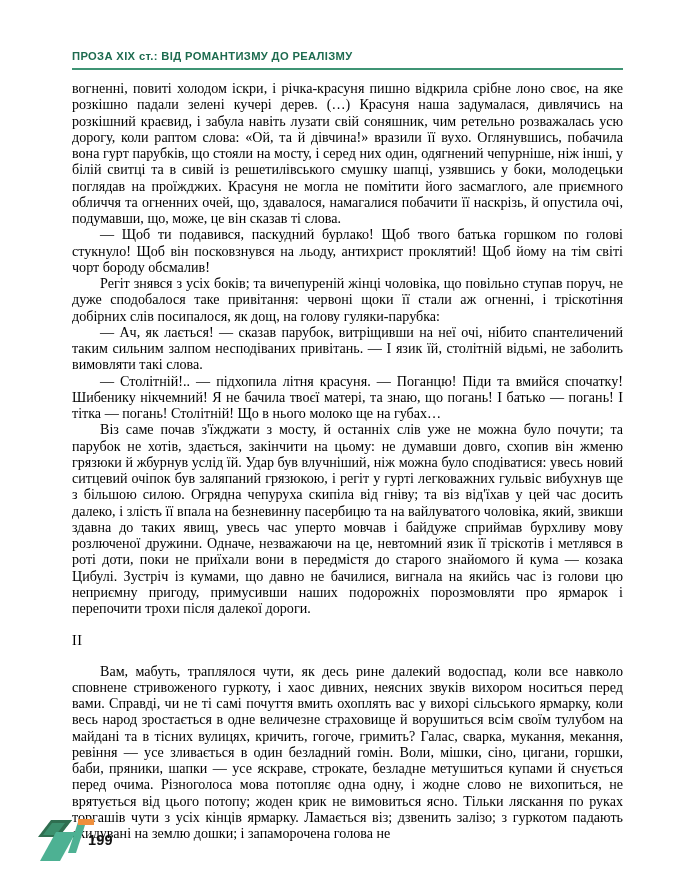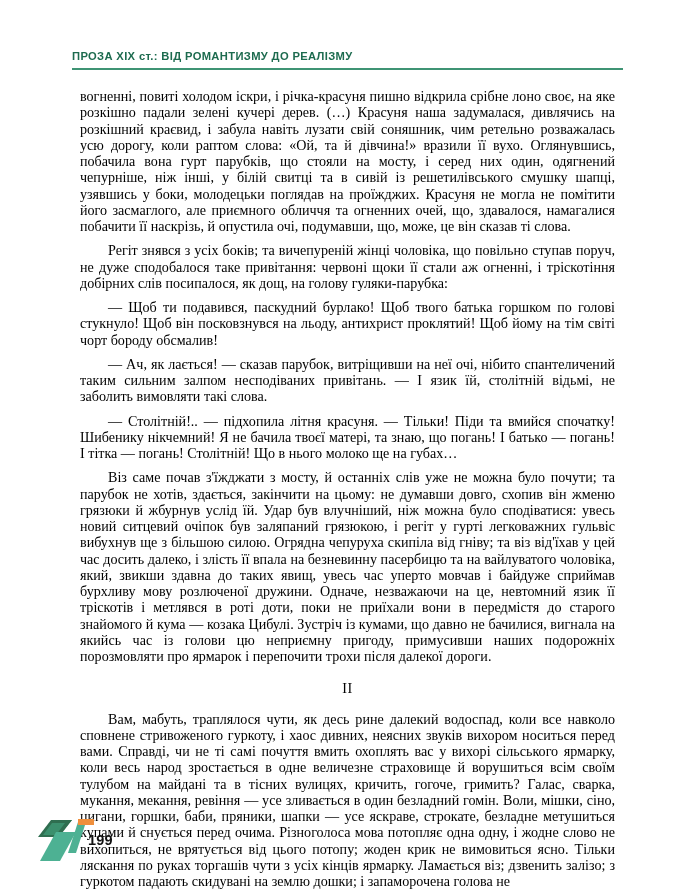--- a/index.html
+++ b/index.html
@@ -46,33 +46,32 @@
     top: 80px;
     width: 551px;
   }
   p.t {
     font-family: "Liberation Serif", serif;
     font-size: 14.1px;
     line-height: 16.25px;
     color: #000000;
     text-align: justify;
     text-justify: inter-word;
-    margin: 8px;
+    margin: 0;
     text-indent: 28px;
     hyphens: manual;
   }
   p.t.noindent {
     text-indent: 0;
   }
   .section-num {
     font-family: "Liberation Serif", serif;
     font-size: 14.1px;
     line-height: 16.25px;
     color: #000000;
-    text-align: center;
     margin: 16px 0 14px 0;
     text-indent: 0;
     font-weight: normal;
     letter-spacing: 0.5px;
   }
 
   
   .footer {
     position: absolute;
     left: 0;
@@ -105,24 +104,24 @@
 
 <div class="page">
 
   <div class="running-head">
     <span class="running-head-text">ПРОЗА XIX ст.: ВІД РОМАНТИЗМУ ДО РЕАЛІЗМУ</span>
     <div class="running-head-rule"></div>
   </div>
 
   <div class="body-col">
     <p class="t noindent">вогненні, повиті холодом іскри, і річка-красуня пишно відкрила срібне лоно своє, на яке розкішно падали зелені кучері дерев. (…) Красуня наша задумалася, дивлячись на розкішний краєвид, і забула навіть лузати свій соняшник, чим ретельно розважалась усю дорогу, коли раптом слова: «Ой, та й дівчина!» вразили її вухо. Оглянувшись, побачила вона гурт парубків, що стояли на мосту, і серед них один, одягнений чепурніше, ніж інші, у білій свитці та в сивій із решетилівського смушку шапці, узявшись у боки, молодецьки поглядав на проїжджих. Красуня не могла не помітити його засмаглого, але приємного обличчя та огненних очей, що, здавалося, намагалися побачити її наскрізь, й опустила очі, подумавши, що, може, це він сказав ті слова.</p>
+    <p class="t">— Щоб ти подавився, паскудний бурлако! Щоб твого батька горшком по голові стукнуло! Щоб він посковзнувся на льоду, антихрист проклятий! Щоб йому на тім світі чорт бороду обсмалив!</p>
     <p class="t">Регіт знявся з усіх боків; та вичепуреній жінці чоловіка, що повільно ступав поруч, не дуже сподобалося таке привітання: червоні щоки її стали аж огненні, і тріскотіння добірних слів посипалося, як дощ, на голову гуляки-парубка:</p>
-    <p class="t">— Щоб ти подавився, паскудний бурлако! Щоб твого батька горшком по голові стукнуло! Щоб він посковзнувся на льоду, антихрист проклятий! Щоб йому на тім світі чорт бороду обсмалив!</p>
     <p class="t">— Ач, як лається! — сказав парубок, витріщивши на неї очі, нібито спантеличений таким сильним залпом несподіваних привітань. — І язик їй, столітній відьмі, не заболить вимовляти такі слова.</p>
-    <p class="t">— Столітній!.. — підхопила літня красуня. — Тільки! Піди та вмийся спочатку! Шибенику нікчемний! Я не бачила твоєї матері, та знаю, що погань! І батько — погань! І тітка — погань! Столітній! Що в нього молоко ще на губах…</p>
+    <p class="t">— Столітній!.. — підхопила літня красуня. — Поганцю! Піди та вмийся спочатку! Шибенику нікчемний! Я не бачила твоєї матері, та знаю, що погань! І батько — погань! І тітка — погань! Столітній! Що в нього молоко ще на губах…</p>
     <p class="t">Віз саме почав з'їжджати з мосту, й останніх слів уже не можна було почути; та парубок не хотів, здається, закінчити на цьому: не думавши довго, схопив він жменю грязюки й жбурнув услід їй. Удар був влучніший, ніж можна було сподіватися: увесь новий ситцевий очіпок був заляпаний грязюкою, і регіт у гурті легковажних гульвіс вибухнув ще з більшою силою. Огрядна чепуруха скипіла від гніву; та віз від'їхав у цей час досить далеко, і злість її впала на безневинну пасербицю та на вайлуватого чоловіка, який, звикши здавна до таких явищ, увесь час уперто мовчав і байдуже сприймав бурхливу мову розлюченої дружини. Одначе, незважаючи на це, невтомний язик її тріскотів і метлявся в роті доти, поки не приїхали вони в передмістя до старого знайомого й кума — козака Цибулі. Зустріч із кумами, що давно не бачилися, вигнала на якийсь час із голови цю неприємну пригоду, примусивши наших подорожніх порозмовляти про ярмарок і перепочити трохи після далекої дороги.</p>
 
     <div class="section-num">II</div>
 
     <p class="t">Вам, мабуть, траплялося чути, як десь рине далекий водоспад, коли все навколо сповнене стривоженого гуркоту, і хаос дивних, неясних звуків вихором носиться перед вами. Справді, чи не ті самі почуття вмить охоплять вас у вихорі сільського ярмарку, коли весь народ зростається в одне величезне страховище й ворушиться всім своїм тулубом на майдані та в тісних вулицях, кричить, гогоче, гримить? Галас, сварка, мукання, мекання, ревіння — усе зливається в один безладний гомін. Воли, мішки, сіно, цигани, горшки, баби, пряники, шапки — усе яскраве, строкате, безладне метушиться купами й снується перед очима. Різноголоса мова потопляє одна одну, і жодне слово не вихопиться, не врятується від цього потопу; жоден крик не вимовиться ясно. Тільки ляскання по руках торгашів чути з усіх кінців ярмарку. Ламається віз; дзвенить залізо; з гуркотом падають скидувані на землю дошки; і запаморочена голова не</p>
   </div>
 
   <div class="footer">
     <div class="logo">
       <svg width="56" height="45" viewBox="0 0 56 45" xmlns="http://www.w3.org/2000/svg">

